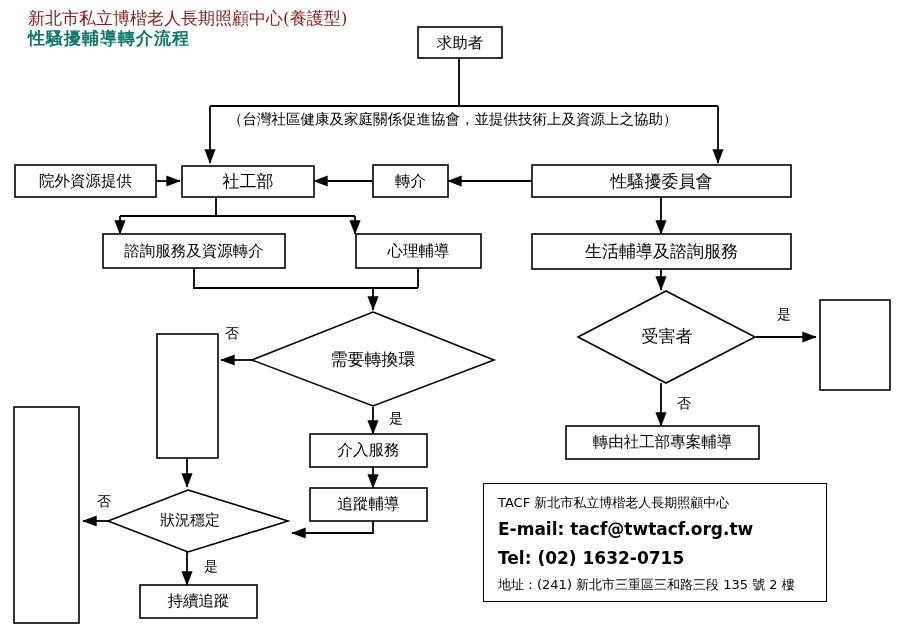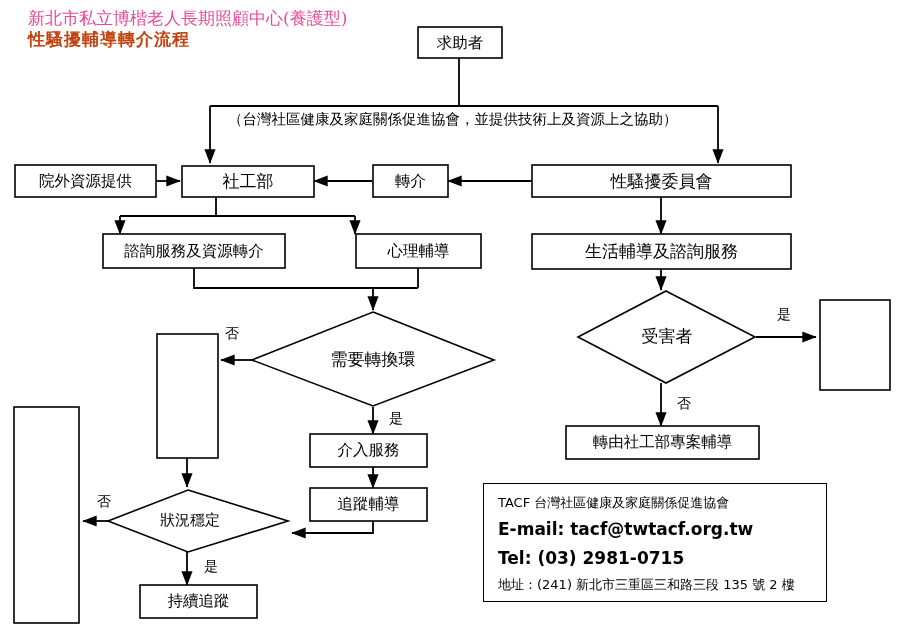--- a/index.html
+++ b/index.html
@@ -59,31 +59,31 @@
   }
   
   .title-block {
     position: absolute;
     left: 28px;
     top: 8px;
     line-height: 1.25;
   }
   .title-line1 {
     font-size: 17px;
-    color: #ec4899;
+    color: #7f1d1d;
     white-space: nowrap;
     font-family: "DejaVu Serif", "Liberation Serif", serif;
   }
   .title-line2 {
     font-size: 17px;
-    color: #c2410c;
+    color: #0f766e;
     font-weight: bold;
     white-space: nowrap;
     letter-spacing: 1px;
-    font-family: Liberation Sans, sans-serif;
+    font-family: Liberation Mono, monospace;
   }
   .bracket-note {
     position: absolute;
     left: 228px;
     top: 110px;
     font-size: 14.5px;
     color: #000000;
     white-space: nowrap;
     font-family: "DejaVu Serif", "Liberation Serif", serif;
   }
@@ -167,23 +167,23 @@
 
   <div class="bracket-note">（台灣社區健康及家庭關係促進協會，並提供技術上及資源上之協助）</div>
 
   <div class="vtext" id="vnode-referral-agency">轉介（尋求專業社會資源協助-目前與『社家協會』合作）</div>
 
   <div class="vtext" id="vnode-periodic-eval">定期評估及輔</div>
 
   <div class="vtext" id="vnode-victim-status">定期評估受害者狀況</div>
 
   <div class="contact-card">
-    <div class="ln cjk">TACF  台灣社區健康及家庭關係促進協會</div>
+    <div class="ln cjk">TACF  新北市私立博楷老人長期照顧中心</div>
     <div class="ln">E-mail: tacf@twtacf.org.tw</div>
-    <div class="ln">Tel: (03) 2981-0715</div>
+    <div class="ln">Tel: (02) 1632-0715</div>
     <div class="ln cjk">地址：(241) 新北市三重區三和路三段 135 號 2 樓</div>
   </div>
 
   <svg class="flow" viewBox="0 0 900 641">
     <defs>
       <marker id="arrow" markerWidth="9" markerHeight="9" refX="7.6" refY="3.1" orient="auto" markerUnits="strokeWidth">
         <path d="M0,0 L8,3.1 L0,6.2 z" fill="#000000"></path>
       </marker>
     </defs>
 

